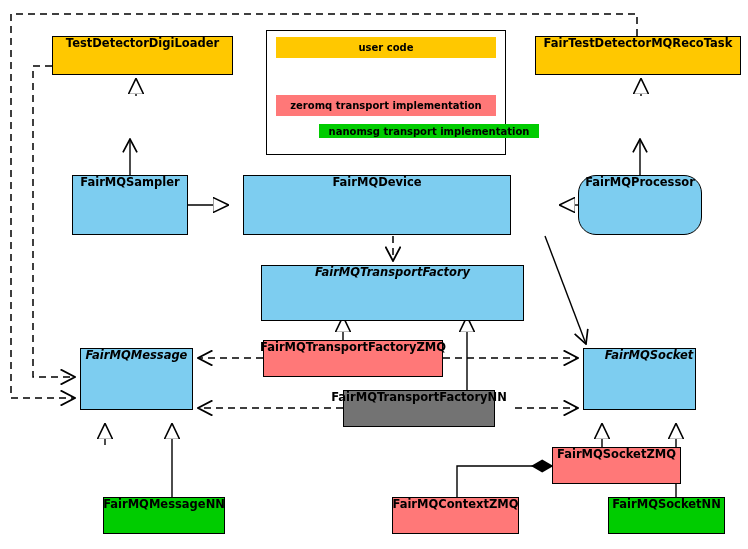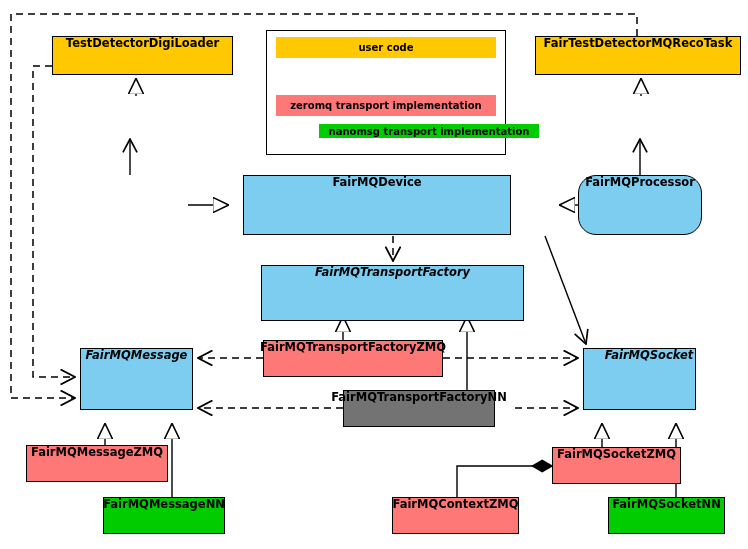--- a/index.html
+++ b/index.html
@@ -83,43 +83,43 @@
       <path d="M 637 36 L 637 14 L 11 14 L 11 398 L 75 398" marker-end="url(#open-arrow)"></path>
     </g>
   </svg>
 
   <div class="node" style="left: 52px; top: 36px; width: 181px; height: 39px; background: rgb(255, 200, 0);">
     <span>TestDetectorDigiLoader</span>
   </div>
   <div class="node" style="left: 535px; top: 36px; width: 206px; height: 39px; background: rgb(255, 200, 0);">
     <span>FairTestDetectorMQRecoTask</span>
   </div>
+  <div class="node" style="left: 72px; top: 175px; width: 116px; height: 60px; background: rgb(125, 205, 240);">
+    <span>FairMQSampler</span>
+  </div>
   <div class="node" style="left: 243px; top: 175px; width: 268px; height: 60px; background: rgb(125, 205, 240);">
     <span>FairMQDevice</span>
   </div>
   <div class="node" style="left: 578px; top: 175px; width: 124px; height: 60px; background: rgb(125, 205, 240); border-radius: 18px;">
     <span>FairMQProcessor</span>
   </div>
   <div class="node abstract" style="left: 261px; top: 265px; width: 263px; height: 56px; background: rgb(125, 205, 240);">
     <span>FairMQTransportFactory</span>
   </div>
   <div class="node" style="left: 263px; top: 340px; width: 180px; height: 37px; background: rgb(255, 120, 120);">
     <span>FairMQTransportFactoryZMQ</span>
   </div>
   <div class="node" style="left: 343px; top: 390px; width: 152px; height: 37px; background: #737373;">
     <span>FairMQTransportFactoryNN</span>
   </div>
   <div class="node abstract" style="left: 80px; top: 348px; width: 113px; height: 62px; background: rgb(125, 205, 240);">
     <span>FairMQMessage</span>
   </div>
   <div class="node abstract" style="left: 583px; top: 348px; width: 113px; height: 62px; background: rgb(125, 205, 240); padding-left: 19px;">
     <span>FairMQSocket</span>
-  </div>
-  <div class="node" style="left: 26px; top: 445px; width: 142px; height: 37px; background: rgb(255, 120, 120);">
-    <span>FairMQMessageZMQ</span>
   </div>
   <div class="node" style="left: 103px; top: 497px; width: 122px; height: 37px; background: rgb(0, 204, 0);">
     <span>FairMQMessageNN</span>
   </div>
   <div class="node" style="left: 552px; top: 447px; width: 129px; height: 37px; background: rgb(255, 120, 120);">
     <span>FairMQSocketZMQ</span>
   </div>
   <div class="node" style="left: 608px; top: 497px; width: 117px; height: 37px; background: rgb(0, 204, 0);">
     <span>FairMQSocketNN</span>
   </div>

